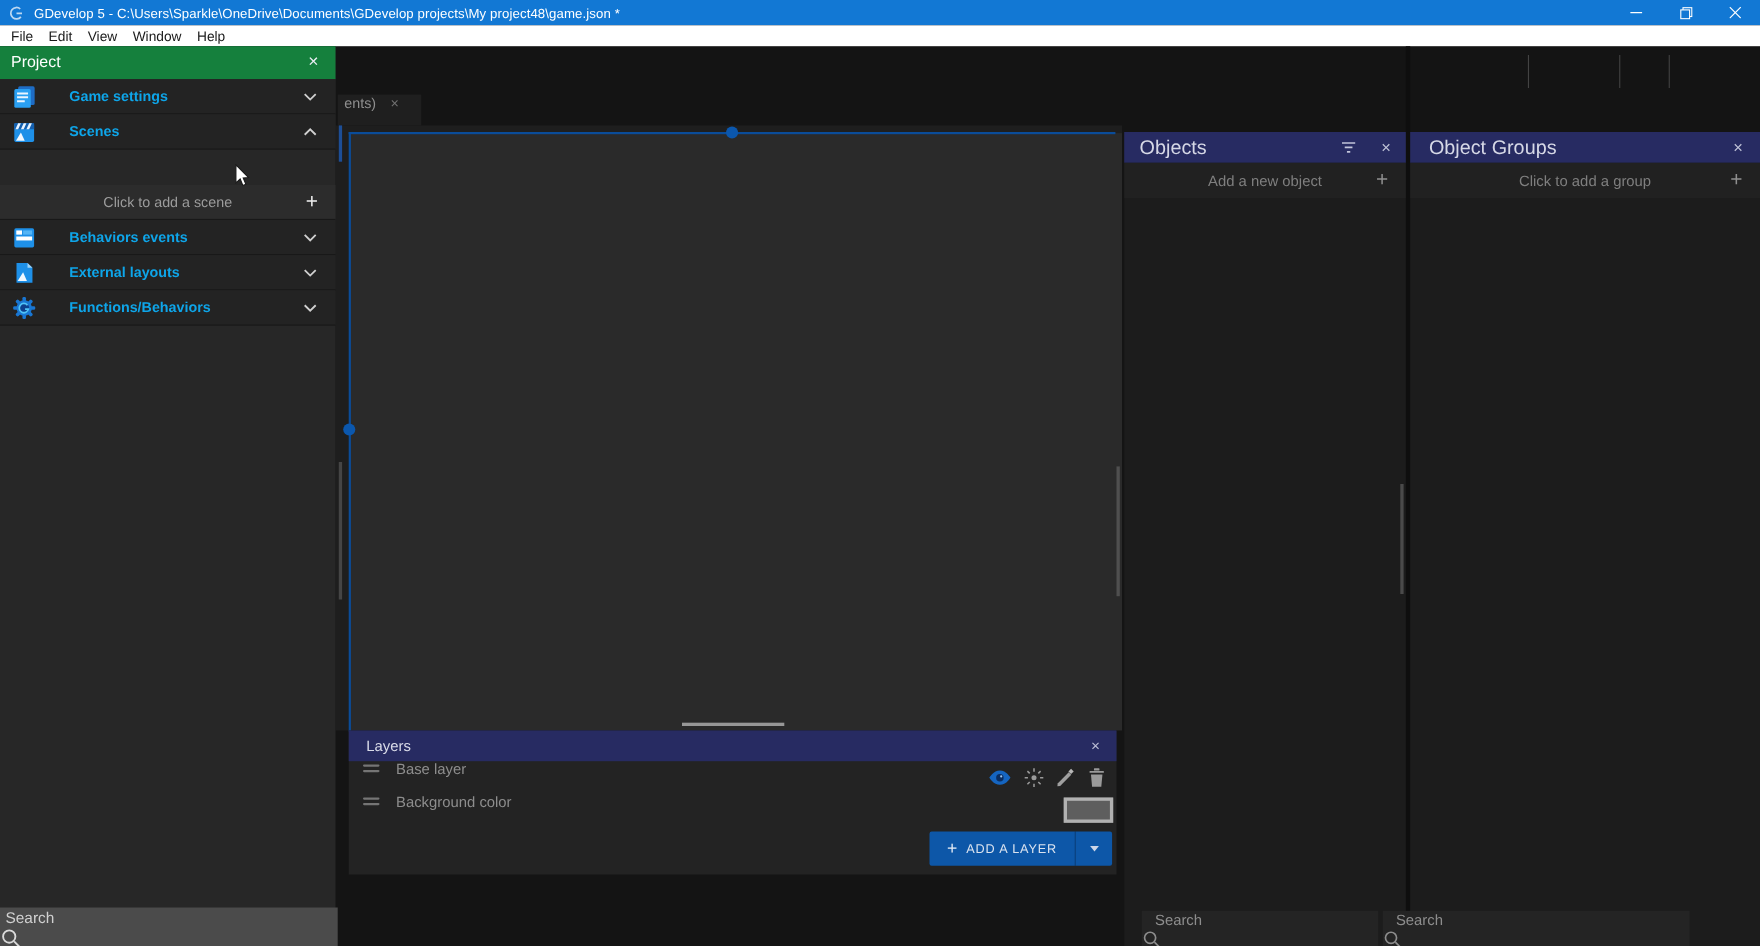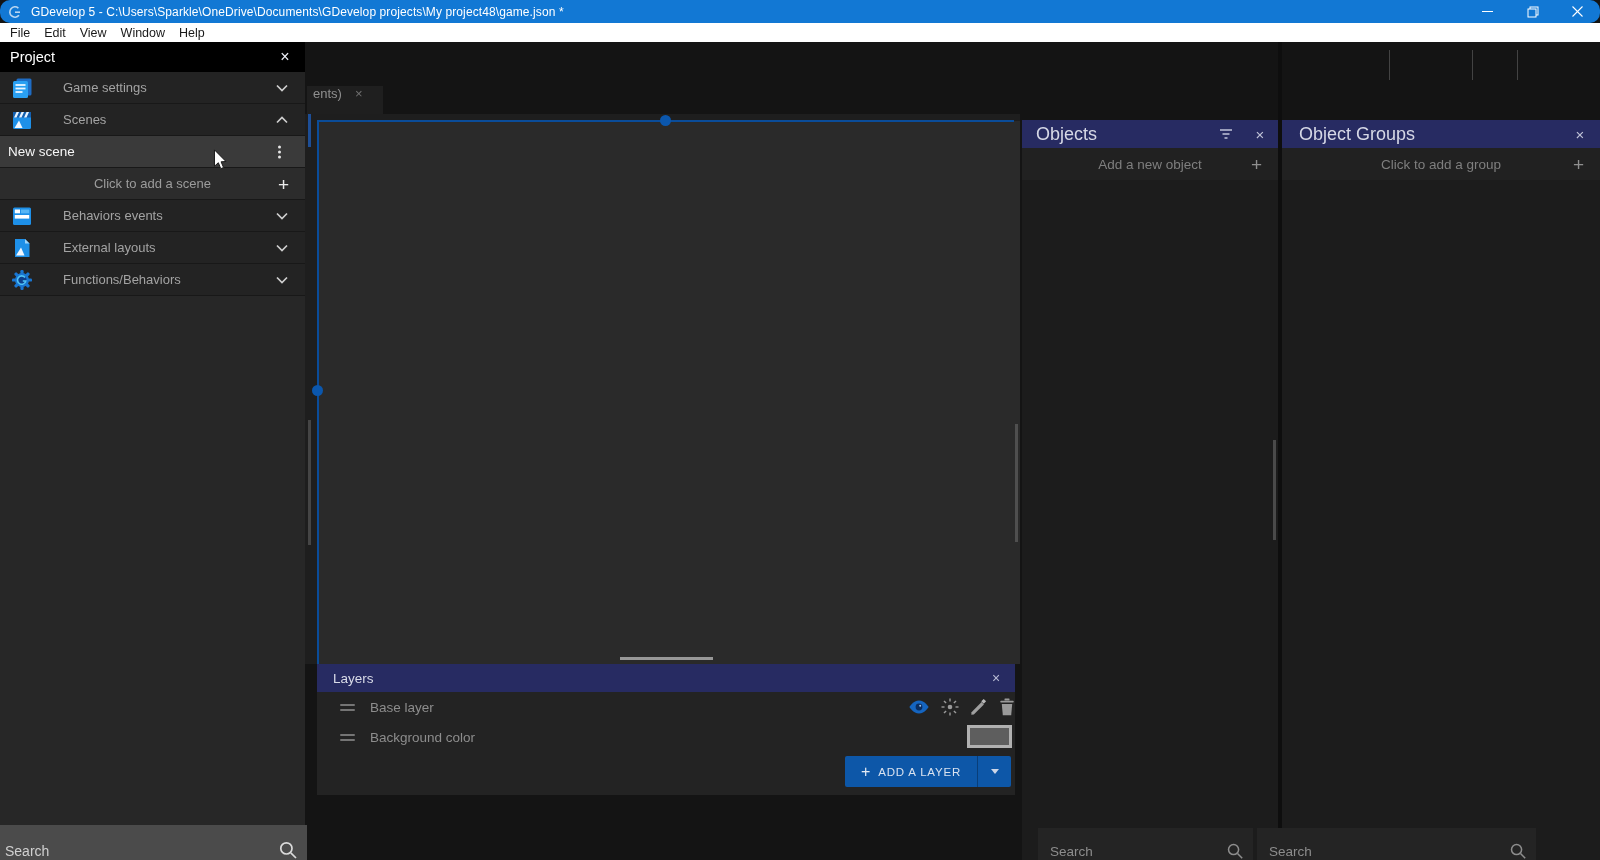--- a/index.html
+++ b/index.html
@@ -1,48 +1,48 @@
 <!DOCTYPE html>
 <html><head>
 <meta charset="utf-8">
 <style>
   html,body{margin:0;padding:0;background:#000;}
   .screen{position:relative;width:1600px;height:860px;background:#141414;overflow:hidden;
           font-family:"Liberation Sans","DejaVu Sans",sans-serif;-webkit-font-smoothing:antialiased;}
 
   
-  .titlebar{position:absolute;left:0;top:0;width:1600px;height:23px;background:#1278d4;display:flex;align-items:center;color:#fff;border-radius:10px;}
+  .titlebar{position:absolute;left:0;top:0;width:1600px;height:23px;background:#1278d4;display:flex;align-items:center;color:#fff;}
   .app-icon{margin-left:8px;flex:0 0 auto;opacity:.85;}
   .title-text{margin-left:9px;font-size:12px;white-space:nowrap;letter-spacing:.1px;}
   .win-controls{position:absolute;right:0;top:0;height:23px;display:flex;}
   .win-btn{width:45px;height:23px;display:flex;align-items:center;justify-content:center;}
 
   
   .menubar{position:absolute;left:0;top:23px;width:1600px;height:19px;background:#ffffff;display:flex;align-items:center;padding-left:3px;box-sizing:border-box;}
   .menu-item{font-size:12.5px;color:#191919;padding:0 7px;}
 
   
   .project-panel{position:absolute;left:0;top:42px;width:305px;height:818px;background:#272727;}
-  .pp-header{position:absolute;left:0;top:0;width:100%;height:30px;background:#000000;display:flex;align-items:center;}
+  .pp-header{position:absolute;left:0;top:0;width:100%;height:30px;background:#15803d;display:flex;align-items:center;}
   .pp-title{margin-left:10px;font-size:14.5px;color:#ffffff;}
   .panel-close{position:absolute;right:9px;top:0;height:100%;width:22px;display:flex;align-items:center;justify-content:center;font-size:16px;color:#eceef6;}
   .p-row{position:absolute;left:0;width:100%;height:32px;background:#232323;border-bottom:1px solid #181818;display:flex;align-items:center;box-sizing:border-box;}
   .p-icon{width:24px;height:24px;margin-left:10px;flex:0 0 auto;}
-  .p-label{margin-left:29px;font-size:13px;color:#a3a3a3;}
+  .p-label{margin-left:29px;font-size:13px;color:#0ea5e9;font-weight:bold;}
   .chev{position:absolute;right:17px;top:50%;transform:translateY(-50%);}
   .scene-row{background:#3a3a3a;}
   .scene-label{margin-left:8px;font-size:13.5px;color:#f6f6f6;}
   .kebab{position:absolute;right:20px;top:50%;transform:translateY(-50%);display:flex;flex-direction:column;gap:2px;padding:4px;}
   .kebab i{width:3px;height:3px;border-radius:50%;background:#e6e6e6;}
   .add-row{background:#2c2c2c;justify-content:center;text-align:right;}
   .add-label{font-size:13px;color:#9c9c9c;}
   .row-plus{position:absolute;right:16px;top:50%;transform:translateY(-50%);font-size:19px;font-weight:300;color:#ececec;line-height:1;}
 
   
-  .searchbar{position:absolute;display:flex;align-items:flex-end;}
+  .searchbar{position:absolute;display:flex;align-items:flex-start;flex-direction:column;}
   .sb-left{left:0;top:825px;width:307px;height:35px;background:#4b4b4b;}
   .sb-left input{font-size:14px;color:#e8e8e8;padding-left:5px;}
   .sb-left input::placeholder{color:#d0d0d0;}
   .sb-left .mag{color:#dadada;}
   .sb-dark{background:#242424;}
   .sb-objects{left:1038px;top:828px;width:215px;height:32px;}
   .sb-groups{left:1257px;top:828px;width:279px;height:32px;}
   .sb-dark input{font-size:13.5px;color:#bbbbbb;padding-left:12px;}
   .sb-dark input::placeholder{color:#8d8d8d;}
   .sb-dark .mag{color:#8d8d8d;}
@@ -65,21 +65,21 @@
   .vthumb-left{left:308px;top:420px;width:3px;height:125px;background:#454545;}
   .vthumb-right{left:1015px;top:424px;width:3px;height:118px;background:#4f4f4f;}
   .hthumb{left:620px;top:657px;width:93px;height:3px;background:#979797;}
   .sep{position:absolute;top:50px;width:1px;height:30px;background:#434343;}
 
   
   .layers{position:absolute;left:317px;top:664px;width:698px;height:131px;background:#232323;}
   .ly-header{position:absolute;left:0;top:0;width:100%;height:28px;background:#272b62;display:flex;align-items:center;}
   .ly-title{margin-left:16px;font-size:13.5px;color:#d9dbe8;}
   .ly-close{position:absolute;right:8px;top:0;height:100%;width:22px;display:flex;align-items:center;justify-content:center;font-size:14px;color:#b9bcd4;}
-  .ly-row{position:absolute;left:10px;width:100%;height:30px;display:flex;align-items:center;}
+  .ly-row{position:absolute;left:0;width:100%;height:30px;display:flex;}
   .ly-row1{top:28px;}
   .ly-row2{top:58px;}
   .drag-handle{margin-left:10px;display:flex;flex-direction:column;gap:3px;padding:3px;}
   .drag-handle i{width:15px;height:2px;background:#757575;border-radius:1px;}
   .ly-label{margin-left:12px;font-size:13.5px;color:#8d8d8d;}
   .ly-actions{position:absolute;right:10px;top:0;height:30px;display:flex;align-items:center;gap:11px;}
   .icon-btn{display:flex;align-items:center;justify-content:center;}
   .swatch{position:absolute;right:3px;top:61px;width:45px;height:23px;background:#5e5e5e;border:3px solid #b1b1b1;box-sizing:border-box;}
   .add-layer-btn{position:absolute;left:528px;top:92px;width:166px;height:31px;background:#0d57a8;border-radius:2px;display:flex;align-items:stretch;}
   .alb-main{flex:1;display:flex;align-items:center;justify-content:center;}
@@ -266,28 +266,20 @@
             <polygon points="14,9.5 16.5,4 19,4 16.5,9.5"></polygon>
           </g>
         <polygon points="4.5,20 9,12.5 12.5,20" fill="#f2f8ff"></polygon>
       </svg>
       <span class="p-label">Scenes</span>
       <svg class="chev" width="12" height="8" viewBox="0 0 12 8">
           <polyline points="1,6.5 6,1.5 11,6.5" fill="none" stroke="#cfcfcf" stroke-width="1.7"></polyline>
         </svg>
     </div>
 
-    <div class="p-row scene-row" style="top:94px">
-      <span class="scene-label">New scene</span>
-      <span class="kebab">
-          <i></i>
-          <i></i>
-          <i></i>
-        </span>
-    </div>
 
     <div class="p-row add-row" style="top:126px">
       <span class="add-label">Click to add a scene</span>
       <span class="row-plus">+</span>
     </div>
 
     <div class="p-row" style="top:158px">
       <svg class="p-icon" viewBox="0 0 24 24">
         <rect x="3" y="3.5" width="18" height="17.5" rx="1.5" fill="#1e90e8"></rect>
         <rect x="4.8" y="5.5" width="5.2" height="3.8" fill="#ffffff"></rect>

